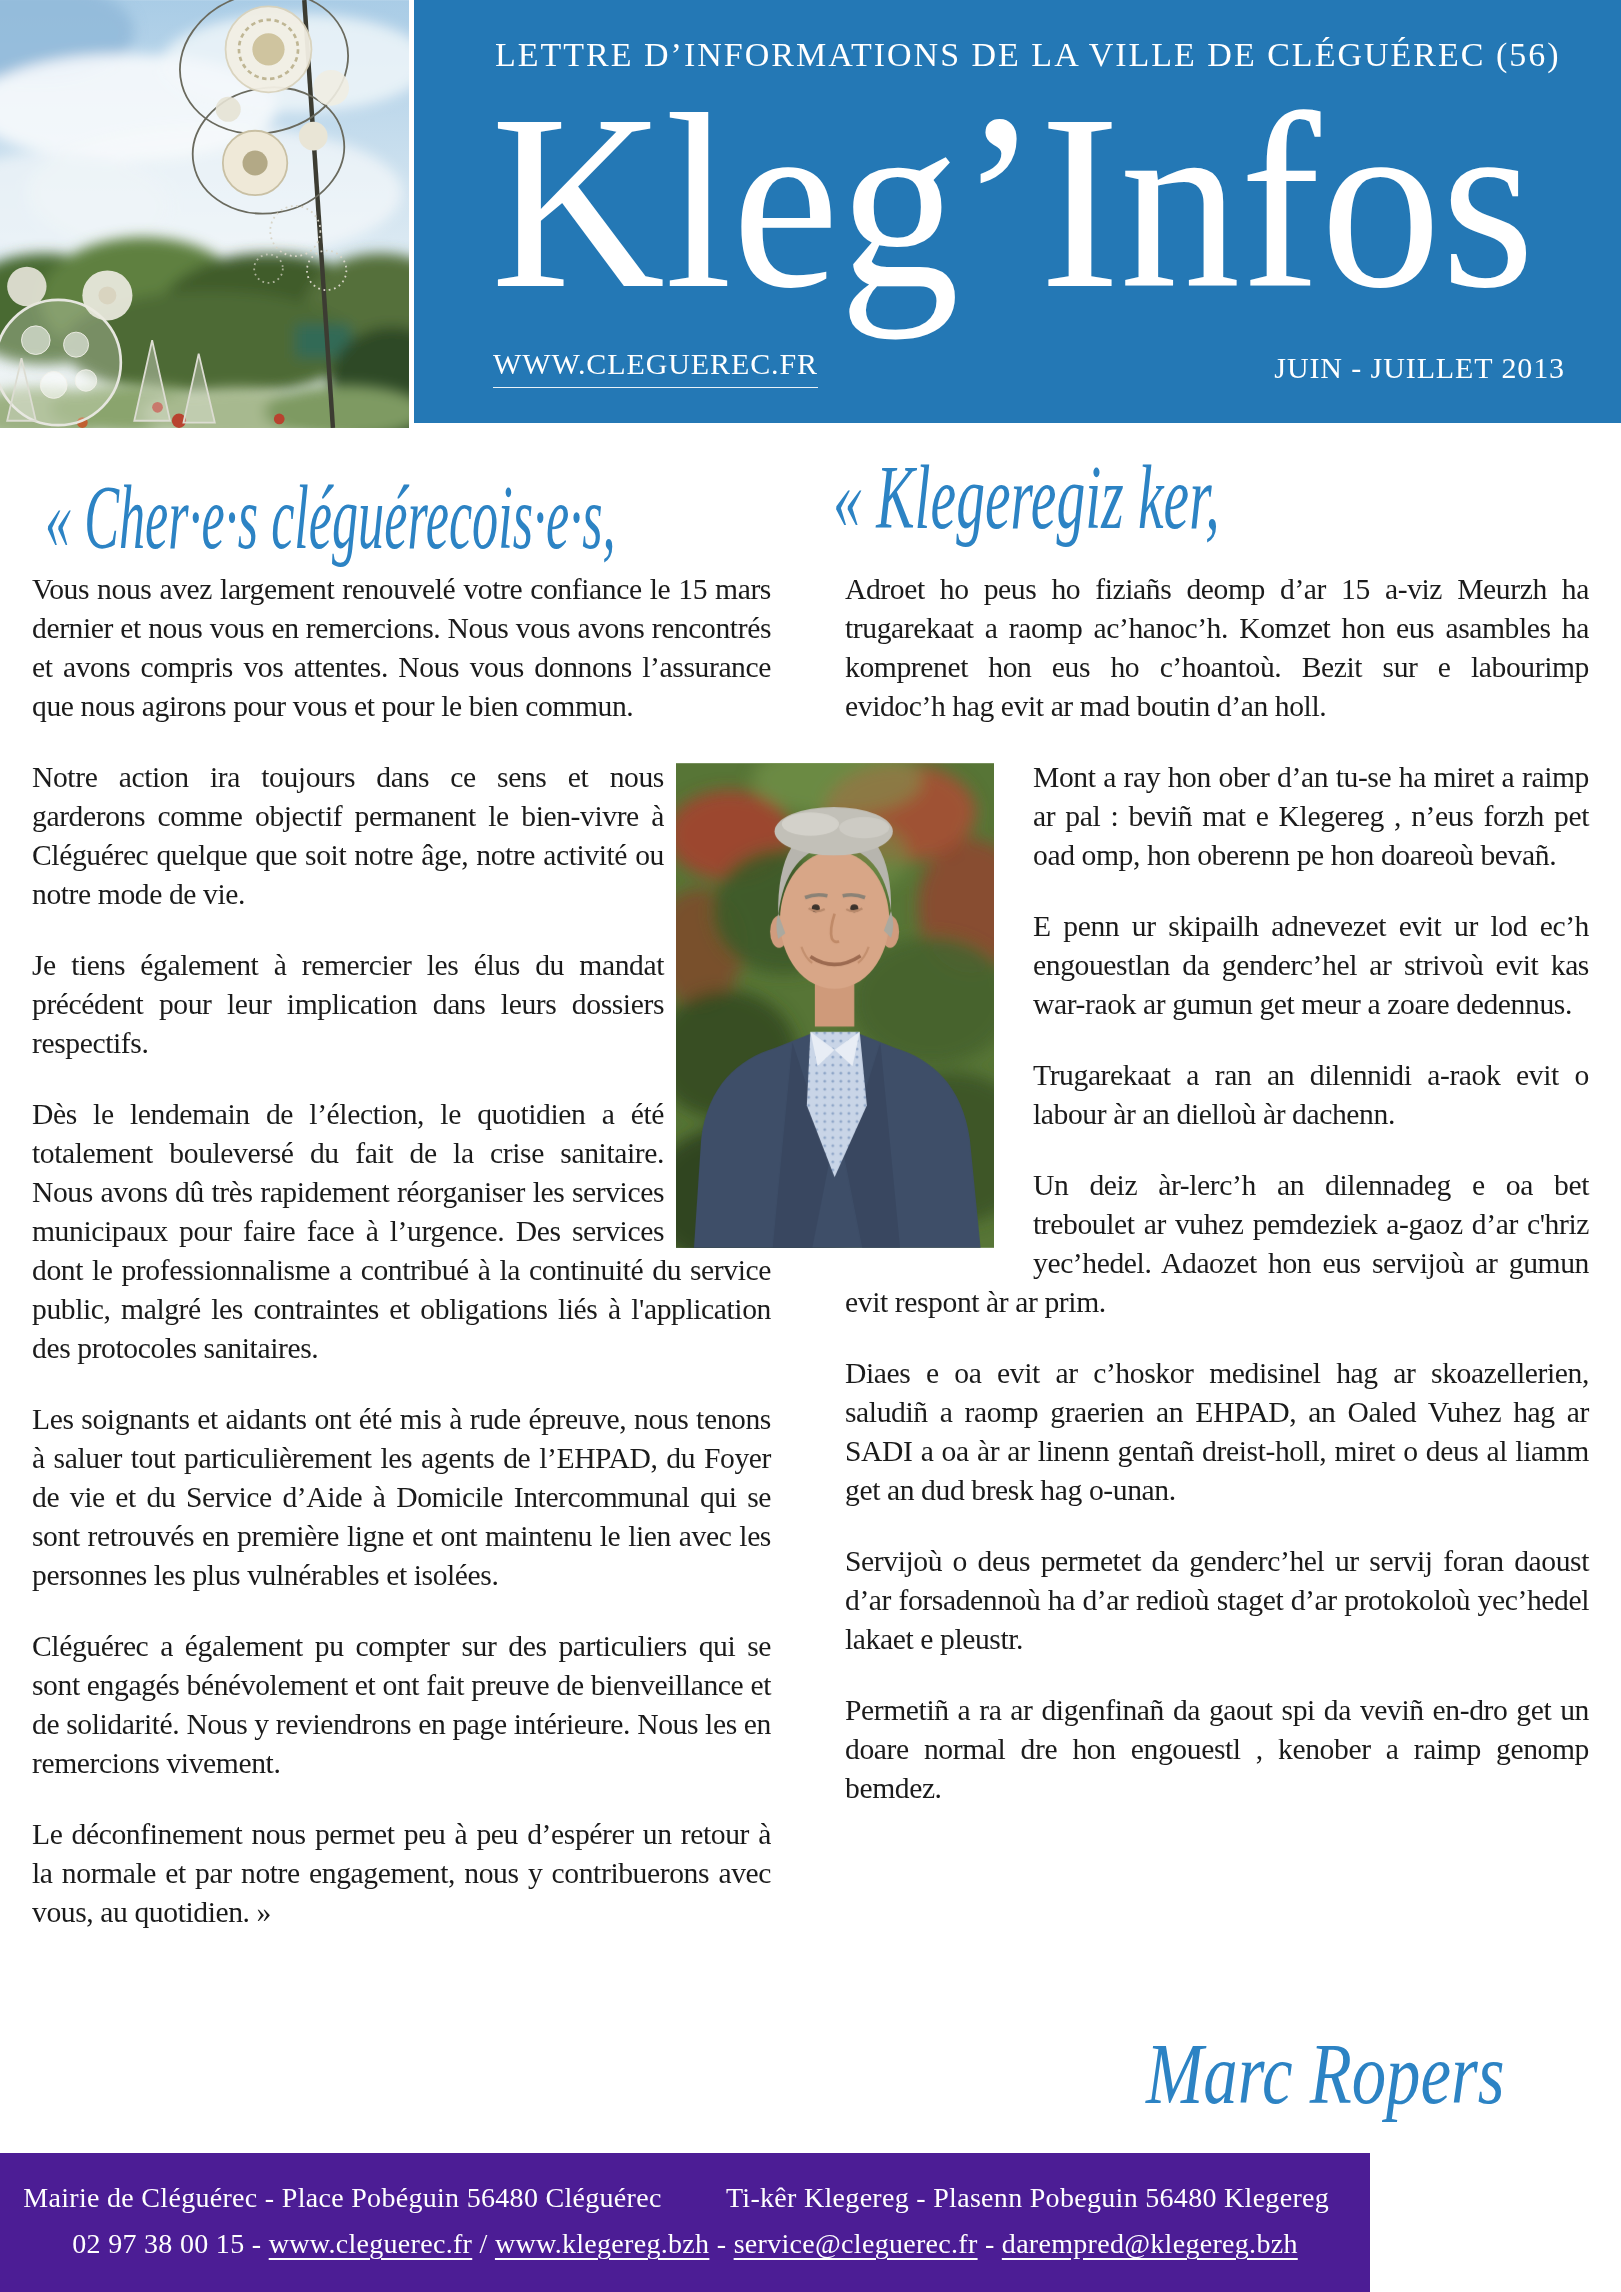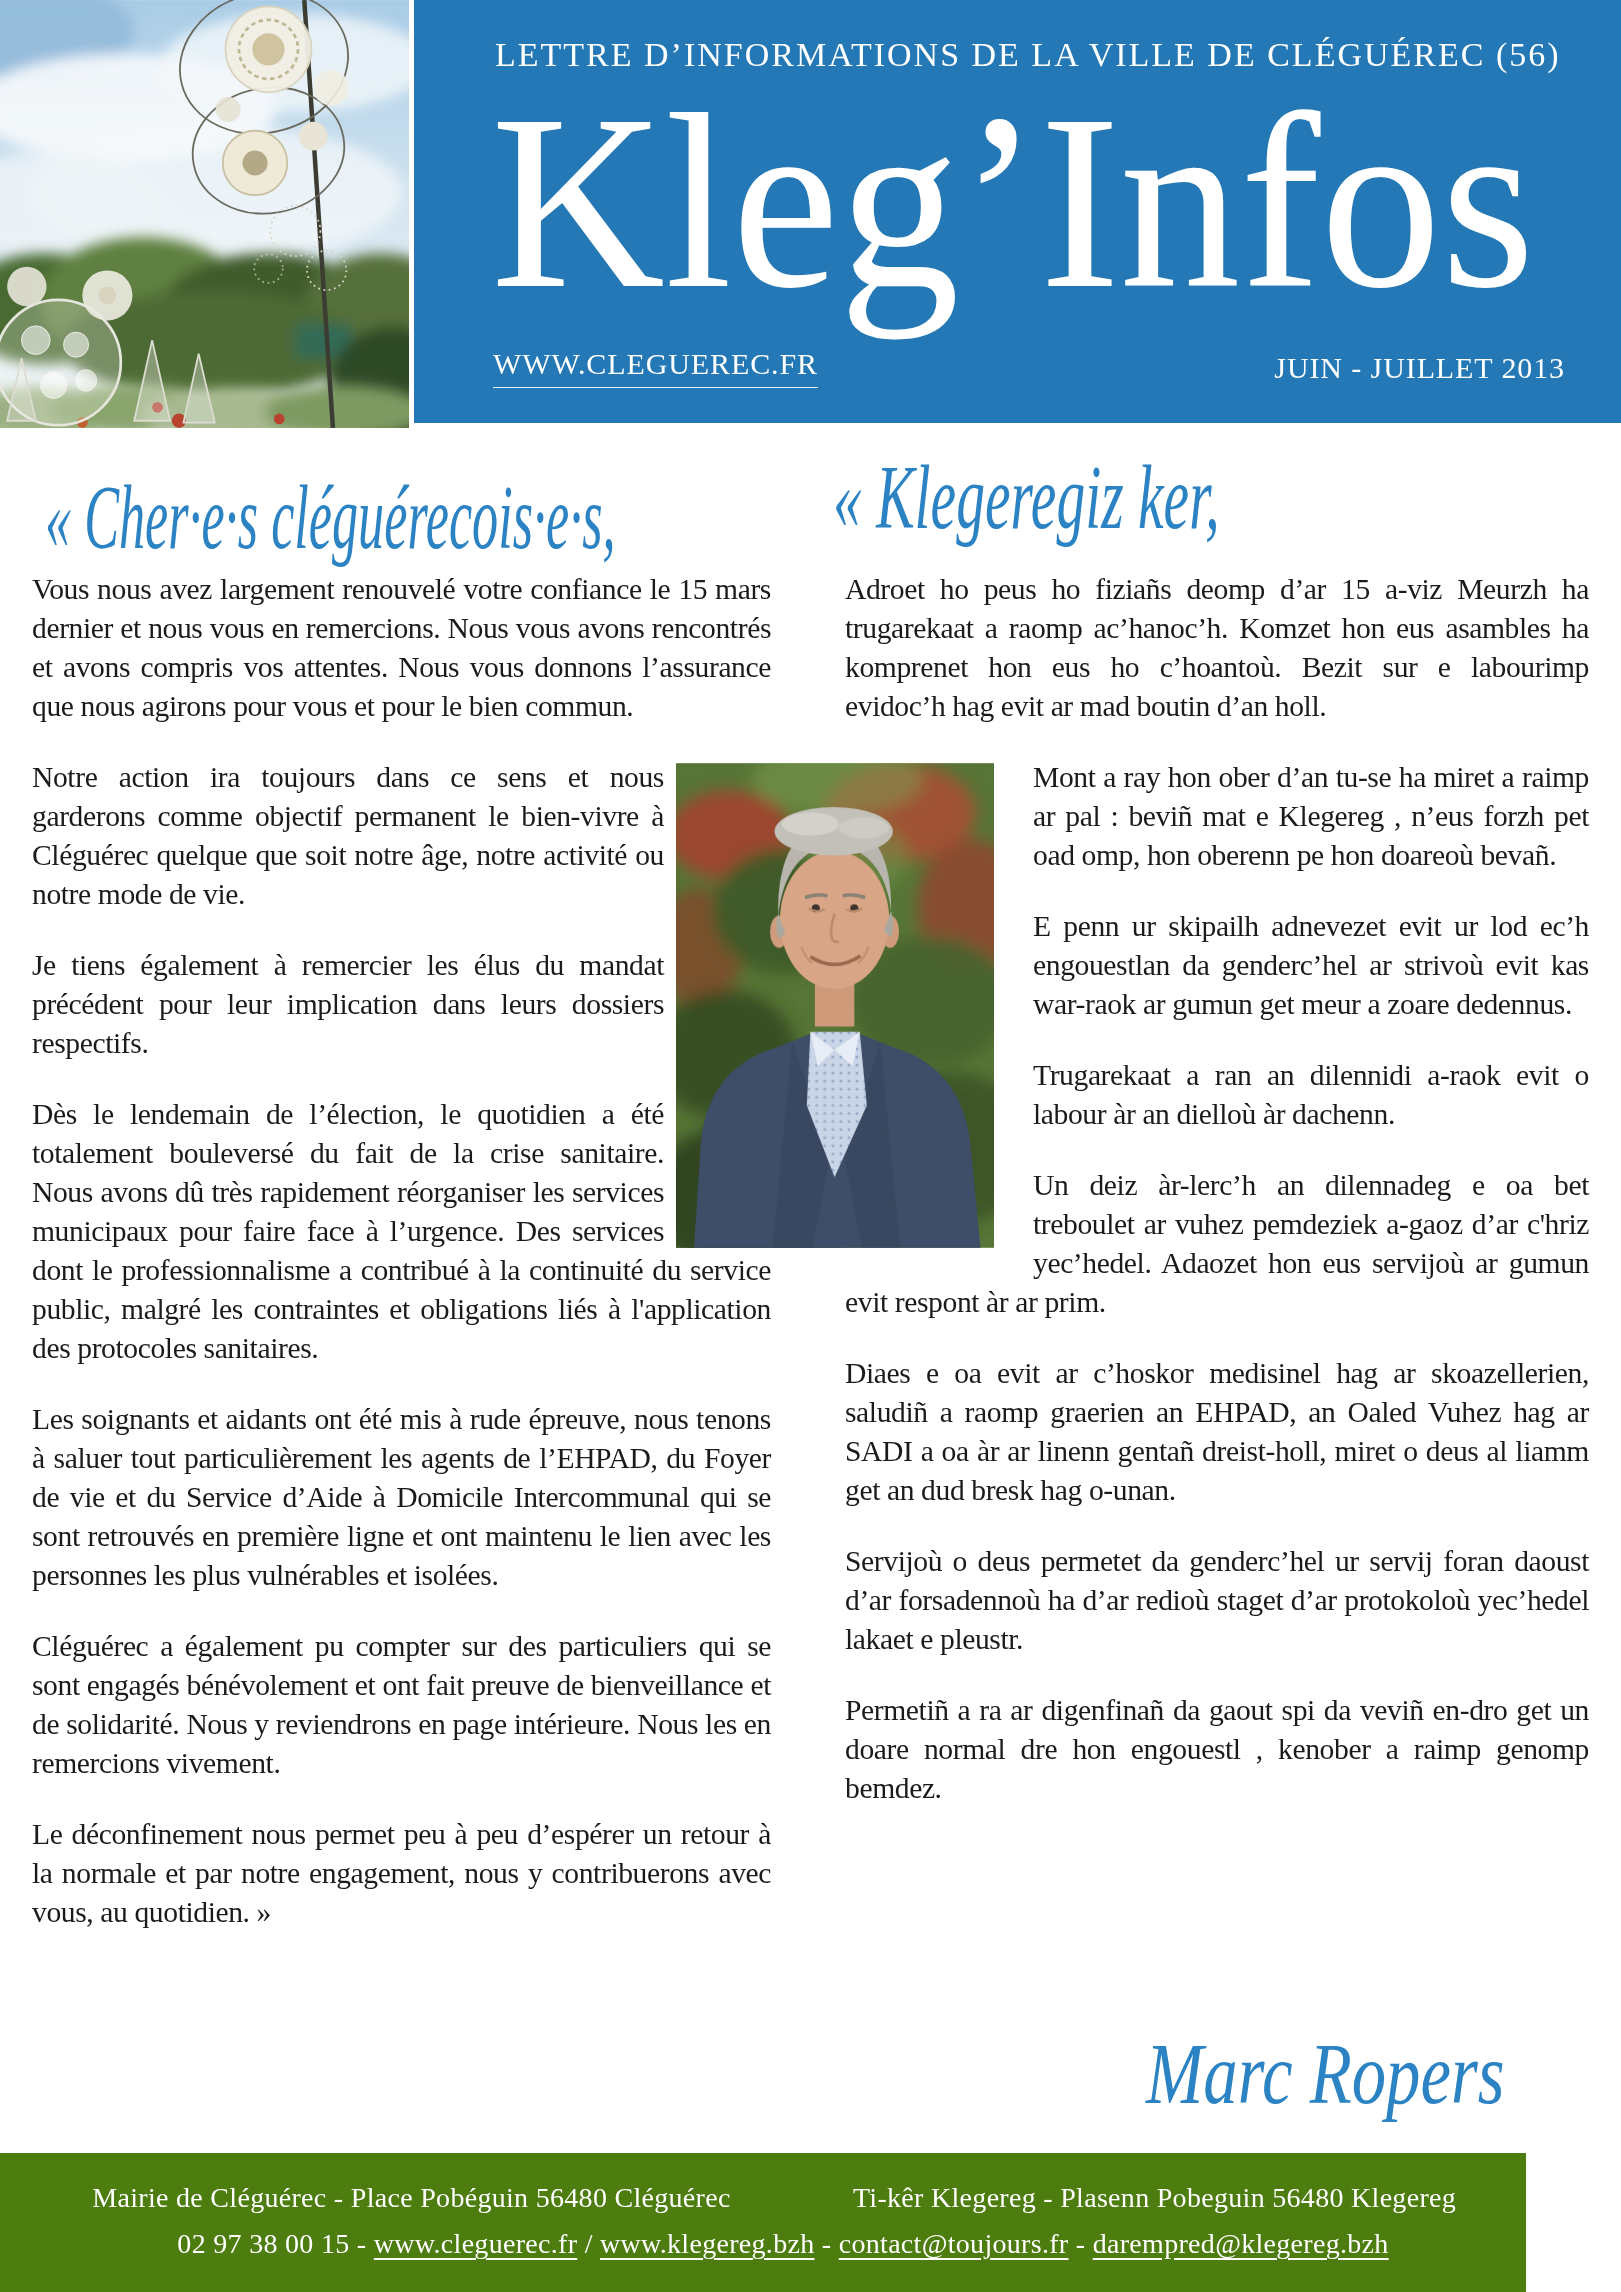--- a/index.html
+++ b/index.html
@@ -35,21 +35,21 @@
 
   
   .portrait{position:absolute;left:676px;top:763px;width:318px;height:485px;z-index:3;overflow:hidden;}
 
   
   .signature{position:absolute;left:1146px;top:2031px;font-size:86px;line-height:1;font-style:italic;
              color:#2c83c4;white-space:nowrap;z-index:2;}
   .signature .sq{display:inline-block;transform:scaleX(.8);transform-origin:left top;}
 
   
-  .footer{position:absolute;left:0;top:2153px;width:1486px;height:140px;background:#4d7c0f;color:#ffffff;z-index:4;padding-left:40px;}
+  .footer{position:absolute;left:0;top:2153px;width:1370px;height:140px;background:#4c1d95;color:#ffffff;z-index:4;}
   .footer-row1{display:flex;padding-top:29px;font-size:28px;letter-spacing:0.3px;}
   .footer-row1 span{flex:1;text-align:center;white-space:nowrap;}
   .footer-row2{margin-top:14.3px;text-align:center;font-size:28px;letter-spacing:0.3px;white-space:nowrap;}
   .u{text-decoration:underline;text-underline-offset:4.5px;cursor:pointer;}
 </style>
 </head>
 <body>
 
 <div class="page">
 
@@ -234,18 +234,18 @@
   <div class="signature">
     <span class="sq">Marc Ropers</span>
   </div>
 
   <div class="footer">
     <div class="footer-row1">
       <span>Mairie de Cléguérec - Place Pobéguin 56480 Cléguérec</span>
       <span>Ti-kêr Klegereg - Plasenn Pobeguin 56480 Klegereg</span>
     </div>
     <div class="footer-row2">
-      <span>02 97 38 00 15 - </span><span class="u">www.cleguerec.fr</span><span> / </span><span class="u">www.klegereg.bzh</span><span> - </span><span class="u">contact@toujours.fr</span><span> - </span><span class="u">darempred@klegereg.bzh</span>
+      <span>02 97 38 00 15 - </span><span class="u">www.cleguerec.fr</span><span> / </span><span class="u">www.klegereg.bzh</span><span> - </span><span class="u">service@cleguerec.fr</span><span> - </span><span class="u">darempred@klegereg.bzh</span>
     </div>
   </div>
 
 </div>
 
 
 </body></html>

